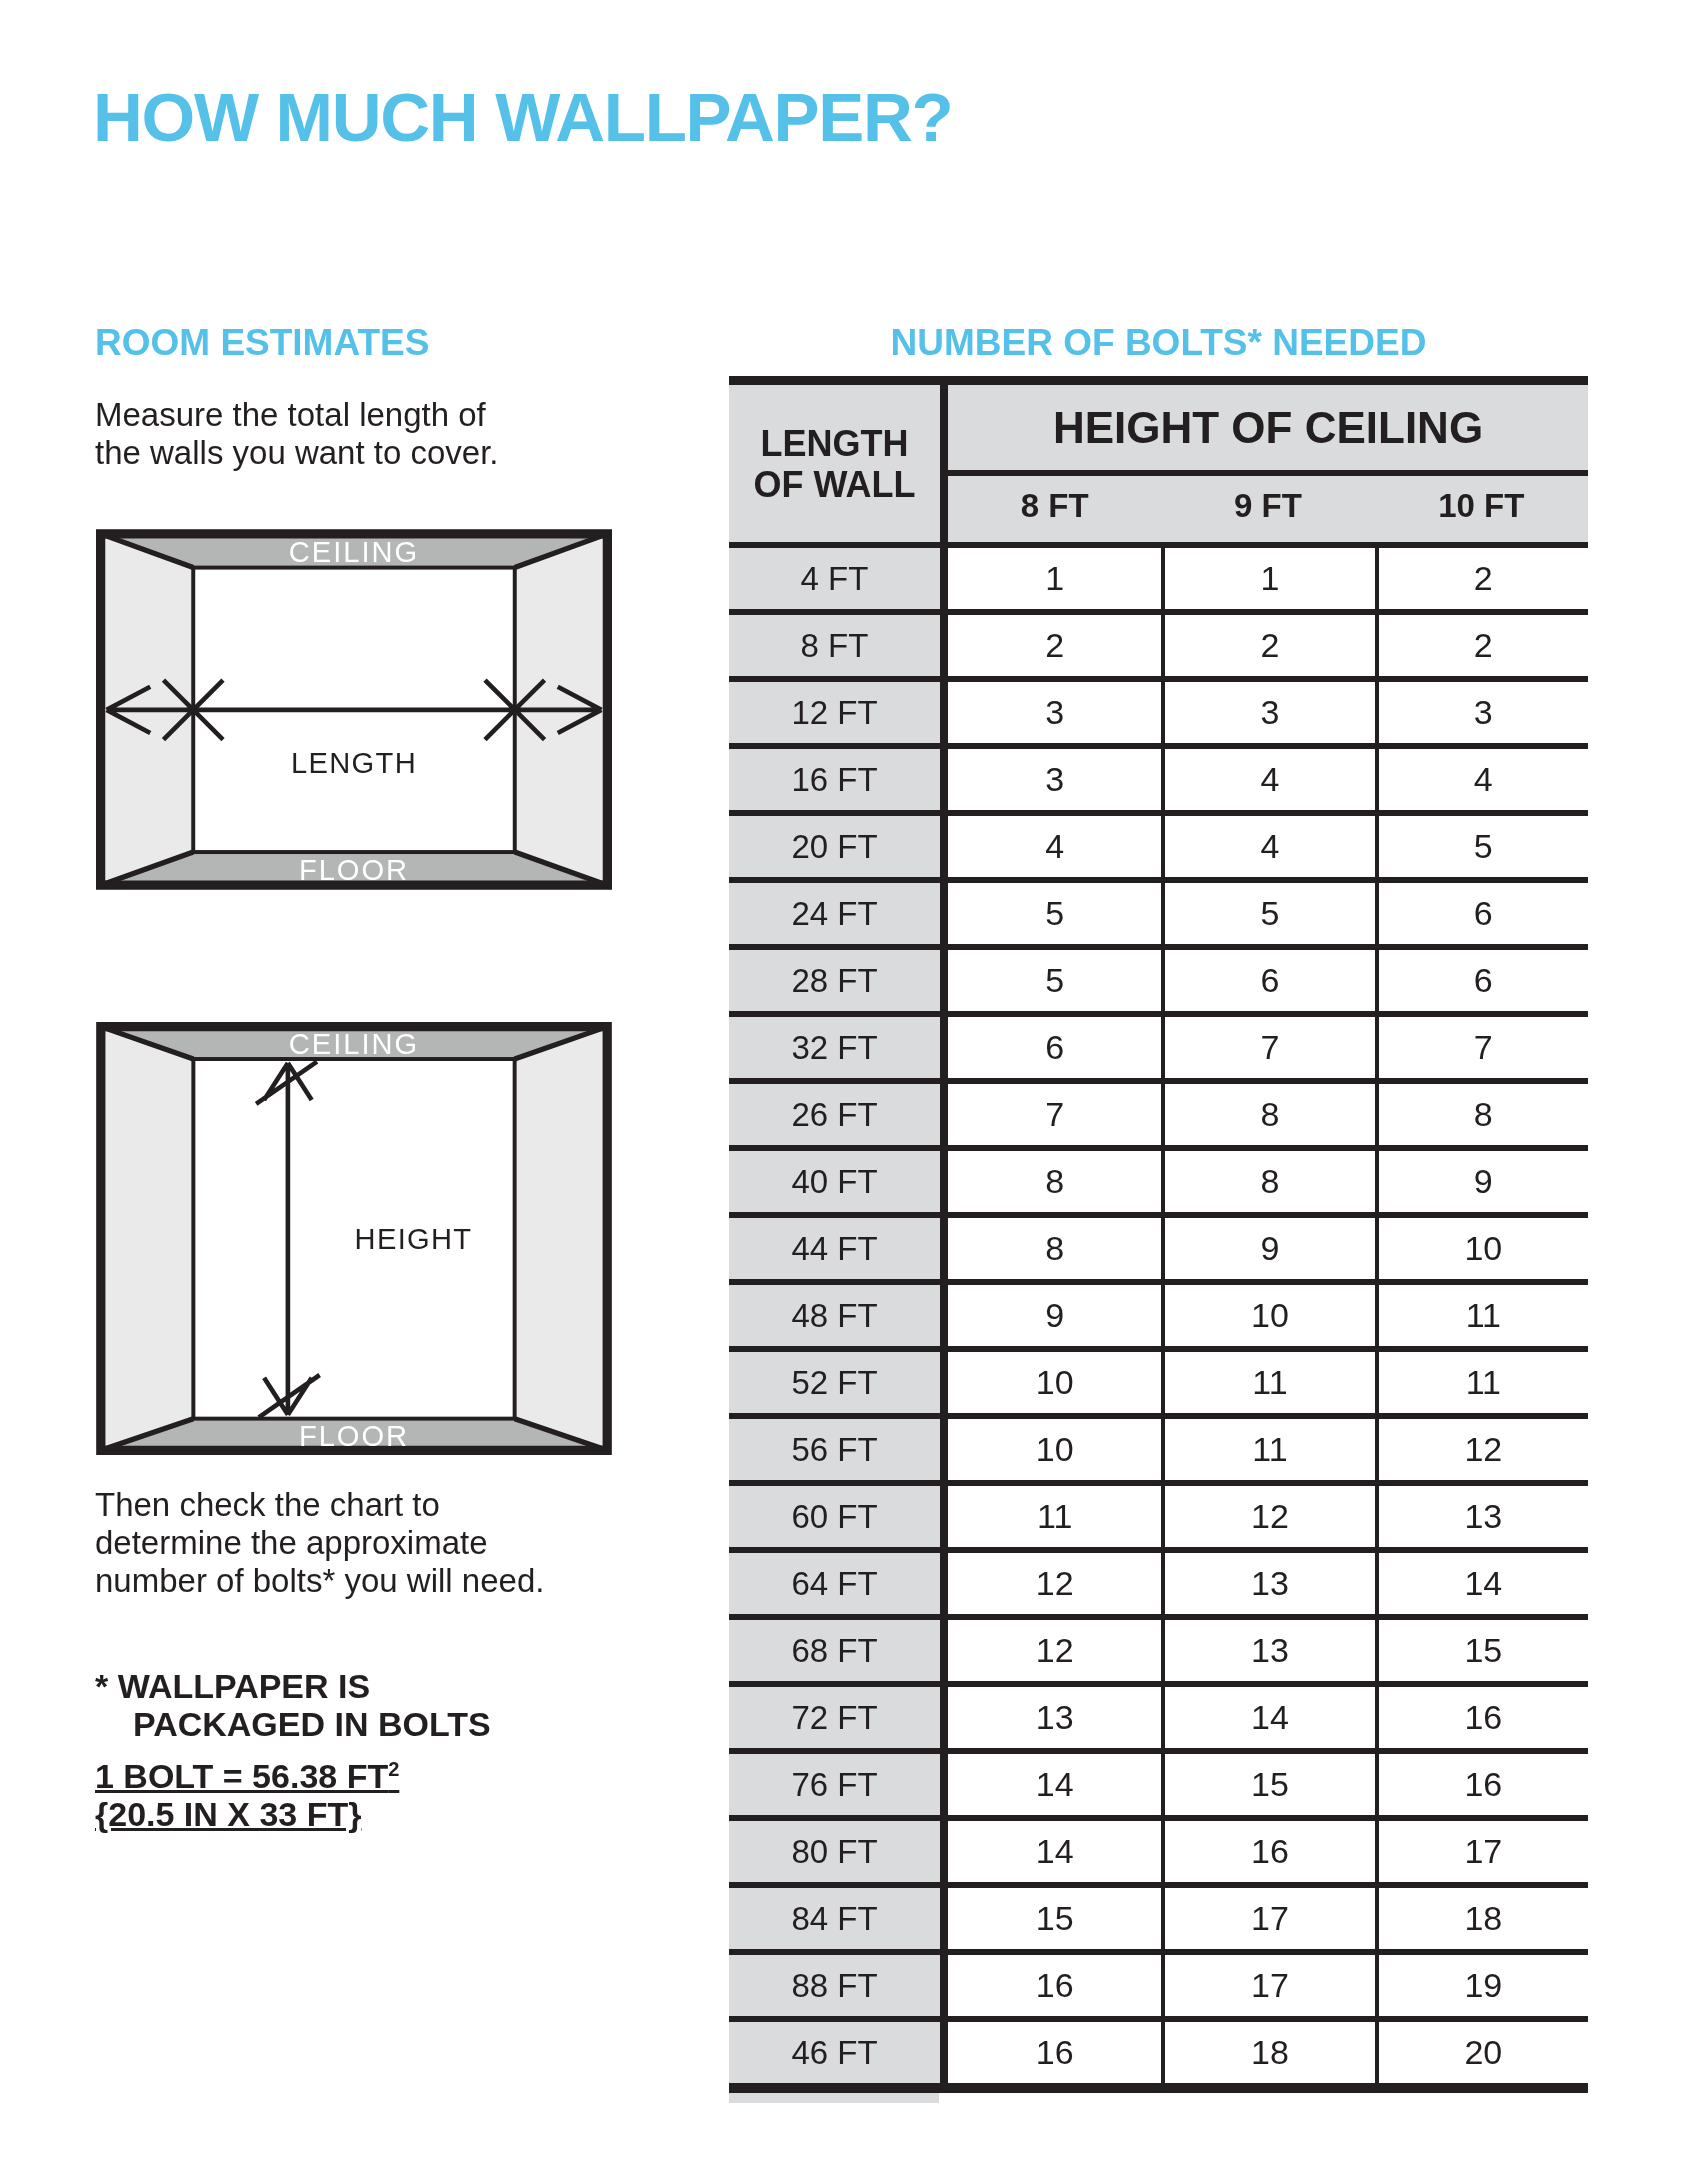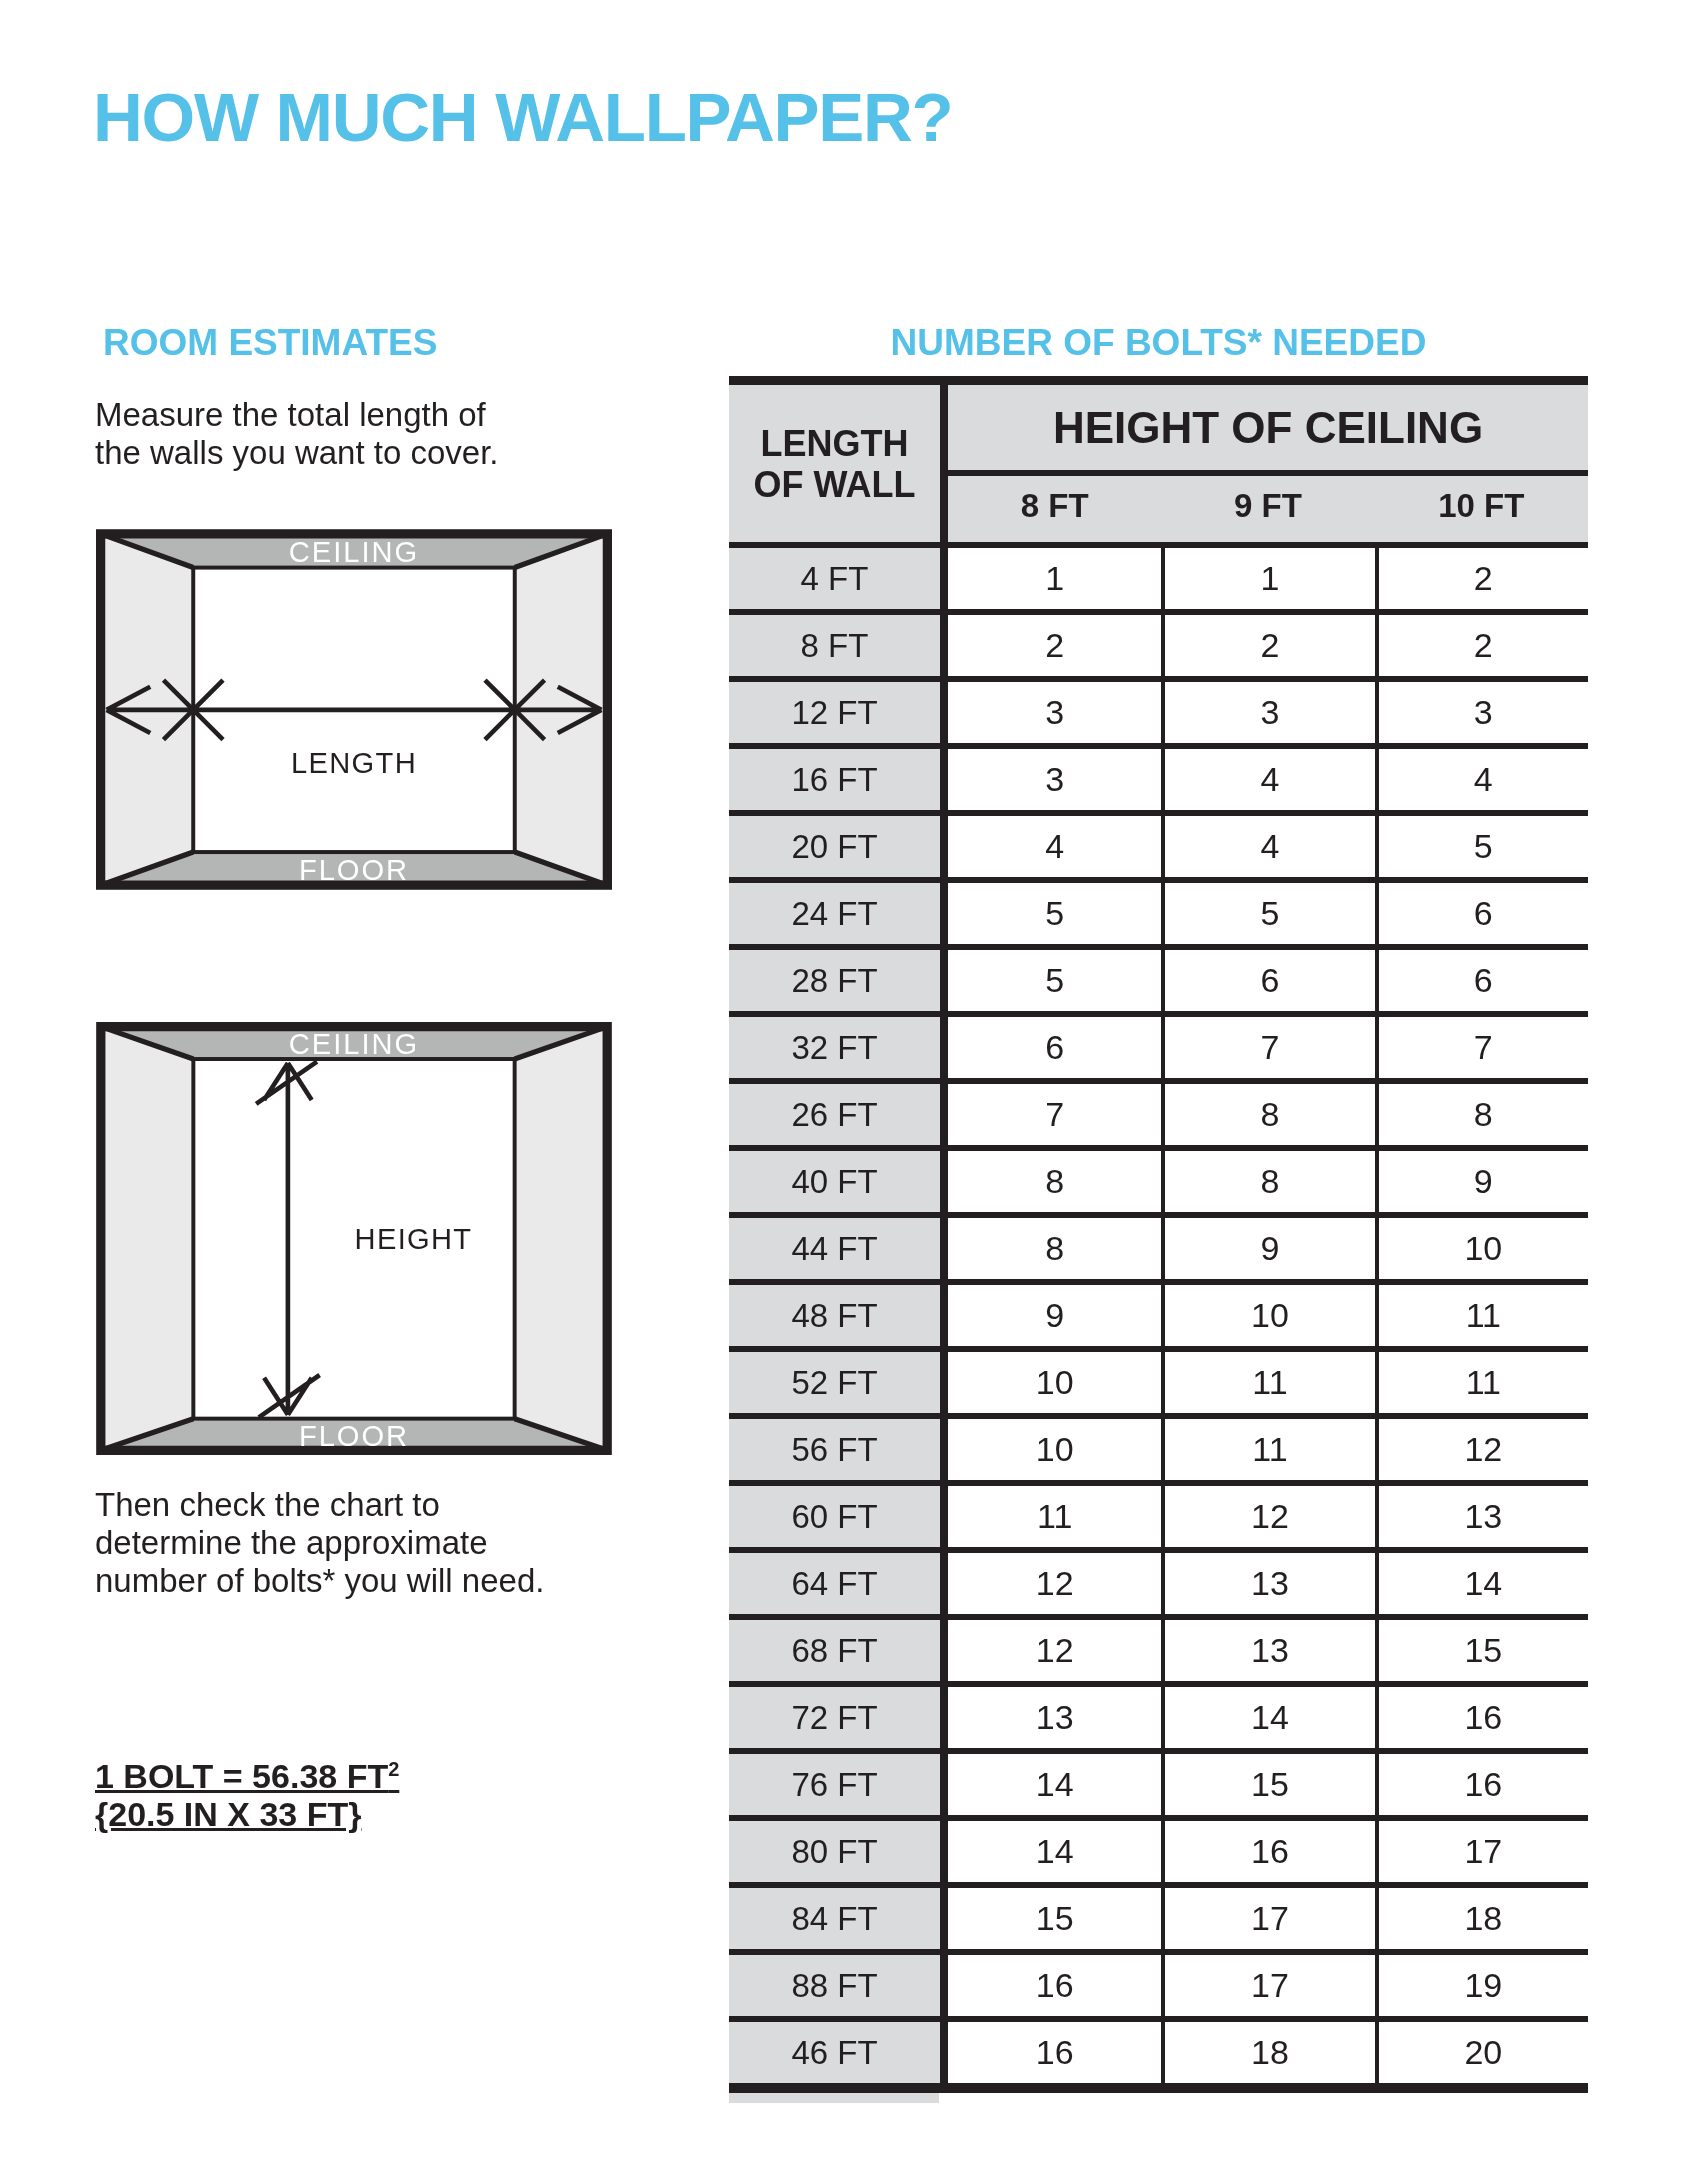--- a/index.html
+++ b/index.html
@@ -7,21 +7,21 @@
     position:relative;width:1687px;height:2183px;background:#fff;overflow:hidden;
     font-family:"Liberation Sans","DejaVu Sans",sans-serif;color:var(--ink);border-radius:20px;
   }
   
   .doc-title{
     position:absolute;left:93px;top:78px;
     font-size:69px;font-weight:bold;letter-spacing:-1.3px;color:var(--accent_blue);
     white-space:nowrap;
   }
   .section-heading{
-    position:absolute;left:103px;top:322px;
+    position:absolute;left:95px;top:322px;
     font-size:37px;font-weight:bold;color:var(--accent_blue);white-space:nowrap;
   }
   .table-heading{
     position:absolute;left:729px;top:322px;width:859px;text-align:center;
     font-size:37px;font-weight:bold;color:var(--accent_blue);
   }
   
   .step{
     position:absolute;left:95px;font-size:33px;line-height:38px;color:var(--ink);
     white-space:pre-line;
@@ -129,20 +129,24 @@
       M242,124 L334,60
       M290,594 L254,538 M290,594 L326,538
       M246,598 L338,534"></path>
     <text class="dlabel" x="480" y="344" text-anchor="middle">HEIGHT</text>
   </svg>
 
   <div class="step step3">Then check the chart to
 determine the approximate
 number of bolts* you will need.</div>
 
+  <div class="footnote">
+    <span>* WALLPAPER IS</span>
+    <span class="indent">PACKAGED IN BOLTS</span>
+  </div>
 
   <div class="bolt-info">
     <span><span>1 BOLT = 56.38 FT</span><sup>2</sup></span><br>
     <span>{20.5 IN X 33 FT}</span>
   </div>
 
   <div class="table-heading">NUMBER OF BOLTS* NEEDED</div>
 
   <div class="bolts-table">
     <div class="topbar"></div>

